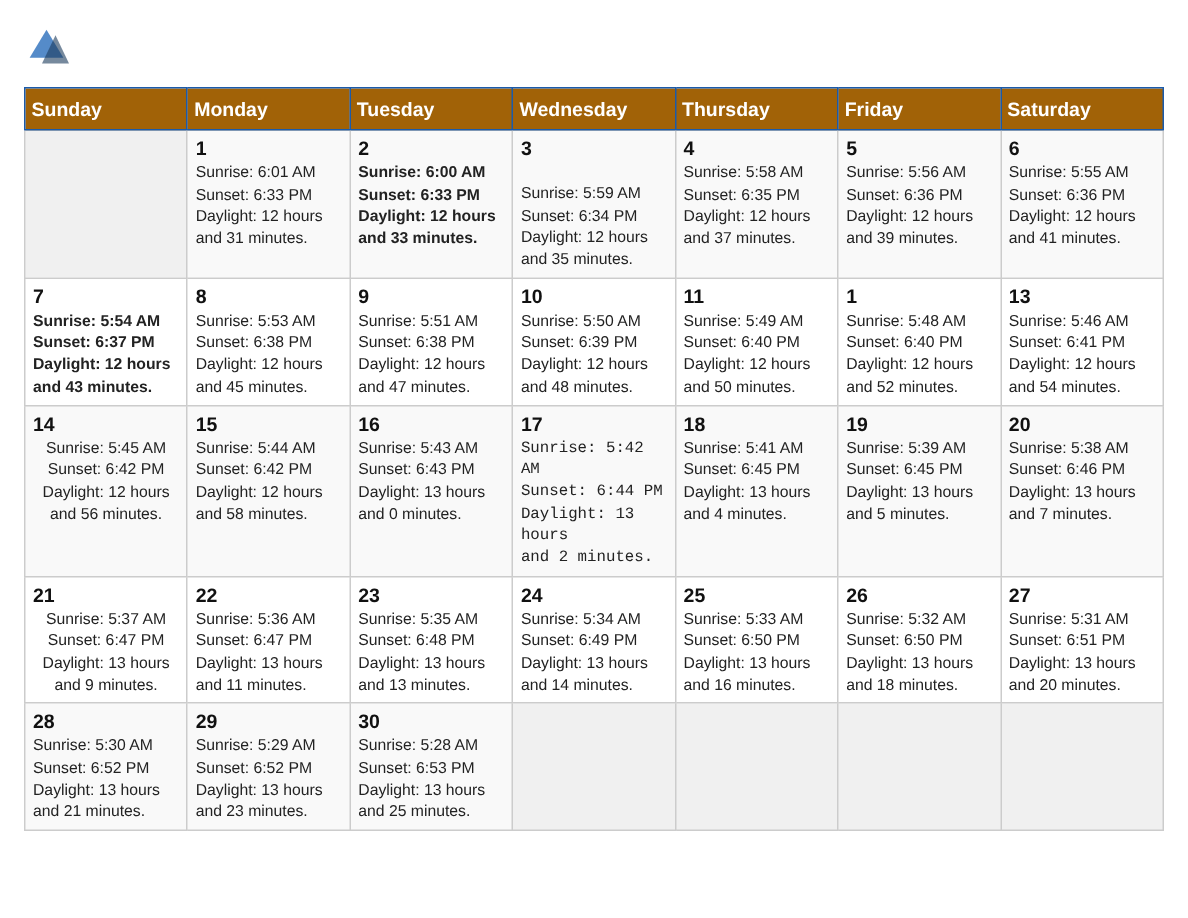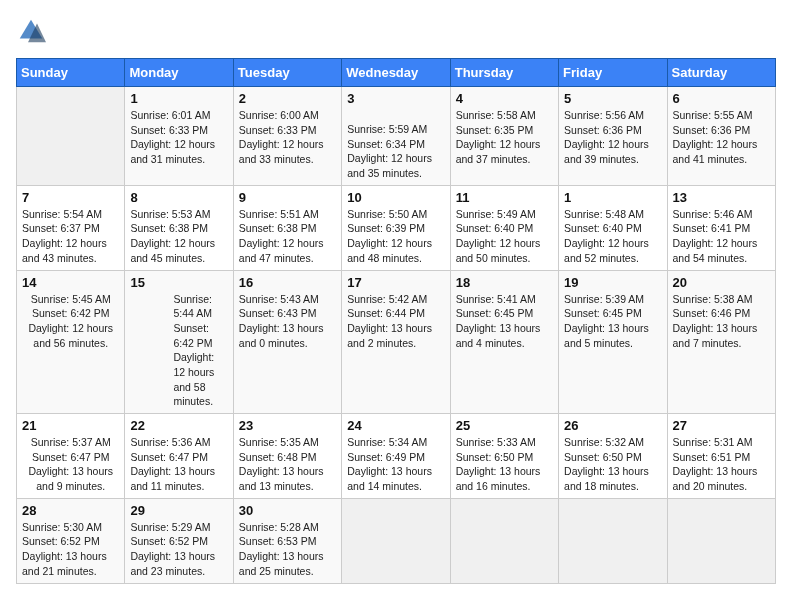--- a/index.html
+++ b/index.html
@@ -46,21 +46,21 @@
     .location {
       font-size: 16px;
       color: #333;
     }
     table {
       width: 100%;
       border-collapse: collapse;
       font-size: 11px;
     }
     thead th {
-      background-color: #3b82f6;
+      background-color: #a16207;
       color: #fff;
       padding: 6px 4px;
       text-align: left;
       font-size: 13px;
       font-weight: bold;
       border: 1px solid #1a5aaa;
     }
     tbody td {
       border: 1px solid #ccc;
       padding: 4px 5px;
@@ -127,21 +127,21 @@
         <td class="empty-cell"></td>
         <td>
           <span class="day-num">1</span>
           <div class="day-info" style="white-space: pre-line;">Sunrise: 6:01 AM
 Sunset: 6:33 PM
 Daylight: 12 hours
 and 31 minutes.</div>
         </td>
         <td>
           <span class="day-num">2</span>
-          <div class="day-info" style="white-space: pre-line;">Sunrise: 6:00 AM
+          <div class="day-info" style="white-space: pre-line; font-weight: bold;">Sunrise: 6:00 AM
 Sunset: 6:33 PM
 Daylight: 12 hours
 and 33 minutes.</div>
         </td>
         <td>
           <span class="day-num">3</span>
           <div class="day-info" style="white-space: pre-line; margin-top: 16px;">Sunrise: 5:59 AM
 Sunset: 6:34 PM
 Daylight: 12 hours
 and 35 minutes.</div>
@@ -164,21 +164,21 @@
           <span class="day-num">6</span>
           <div class="day-info" style="white-space: pre-line;">Sunrise: 5:55 AM
 Sunset: 6:36 PM
 Daylight: 12 hours
 and 41 minutes.</div>
         </td>
       </tr>
       <tr>
         <td>
           <span class="day-num">7</span>
-          <div class="day-info" style="white-space: pre-line;">Sunrise: 5:54 AM
+          <div class="day-info" style="white-space: pre-line; font-weight: bold;">Sunrise: 5:54 AM
 Sunset: 6:37 PM
 Daylight: 12 hours
 and 43 minutes.</div>
         </td>
         <td>
           <span class="day-num">8</span>
           <div class="day-info" style="white-space: pre-line;">Sunrise: 5:53 AM
 Sunset: 6:38 PM
 Daylight: 12 hours
 and 45 minutes.</div>
@@ -222,35 +222,35 @@
       <tr>
         <td>
           <span class="day-num">14</span>
           <div class="day-info" style="white-space: pre-line; text-align: center;">Sunrise: 5:45 AM
 Sunset: 6:42 PM
 Daylight: 12 hours
 and 56 minutes.</div>
         </td>
         <td>
           <span class="day-num">15</span>
-          <div class="day-info" style="white-space: pre-line; margin-left: 43px;">Sunrise: 5:44 AM
+          <div class="day-info" style="white-space: pre-line;">Sunrise: 5:44 AM
 Sunset: 6:42 PM
 Daylight: 12 hours
 and 58 minutes.</div>
         </td>
         <td>
           <span class="day-num">16</span>
           <div class="day-info" style="white-space: pre-line;">Sunrise: 5:43 AM
 Sunset: 6:43 PM
 Daylight: 13 hours
 and 0 minutes.</div>
         </td>
         <td>
           <span class="day-num">17</span>
-          <div class="day-info" style="white-space: pre-line;">Sunrise: 5:42 AM
+          <div class="day-info" style="white-space: pre-line; font-family: Liberation Mono, monospace;">Sunrise: 5:42 AM
 Sunset: 6:44 PM
 Daylight: 13 hours
 and 2 minutes.</div>
         </td>
         <td>
           <span class="day-num">18</span>
           <div class="day-info" style="white-space: pre-line;">Sunrise: 5:41 AM
 Sunset: 6:45 PM
 Daylight: 13 hours
 and 4 minutes.</div>

